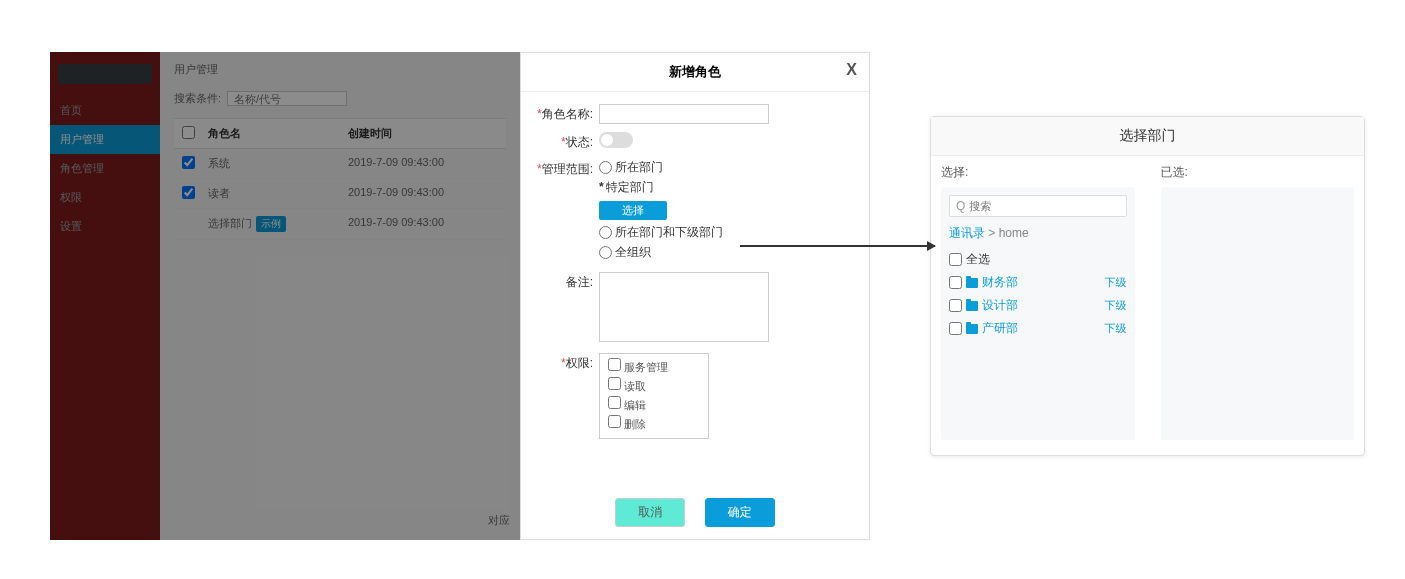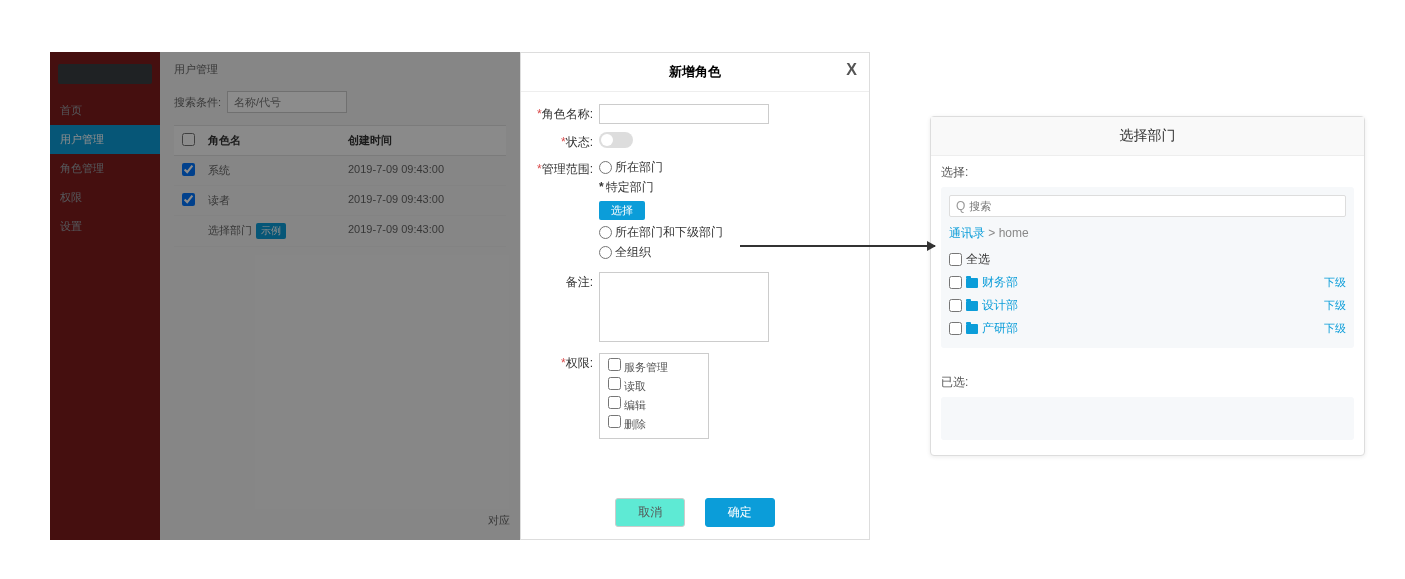--- a/index.html
+++ b/index.html
@@ -11,21 +11,21 @@
   
   .admin { position: absolute; left: 0; top: 0; width: 470px; height: 488px; background: #f5f5f5; display: flex; }
   .sidebar { width: 110px; background: #7f1d1d; color: #888; padding-top: 6px; }
   .logo { margin: 6px 8px 12px 8px; height: 20px; background: #3a3e42; border-radius: 2px; }
   .side-item { padding: 7px 10px; font-size: 11px; color: #9aa0a6; cursor: pointer; }
   .side-item.active { background: #0b9dd9; color: #fff; }
   
   .main { flex: 1; background: #f5f5f5; padding: 10px 14px; position: relative; }
   .page-title { font-size: 11px; color: #666; margin-bottom: 14px; }
   .filter-row { margin-bottom: 12px; font-size: 11px; color: #666; display: flex; align-items: center; }
-  .filter-row input { border: 1px solid #ccc; height: 22px; width: 120px; margin-left: 6px; padding: 0 6px; font-size: 11px; }
+  .filter-row input { border: 1px solid #ccc; height: 15px; width: 120px; margin-left: 6px; padding: 0 6px; font-size: 11px; }
   
   .table { width: 100%; border-top: 1px solid #e0e0e0; }
   .th-row { display: flex; background: #fbfbfb; border-bottom: 1px solid #e0e0e0; }
   .th { padding: 7px 8px; font-size: 11px; font-weight: bold; color: #333; }
   .col-check { width: 26px; }
   .col-name { width: 140px; }
   .col-time { flex: 1; }
   .tr { display: flex; border-bottom: 1px solid #eee; color: #666; font-size: 11px; }
   .td { padding: 7px 8px; }
   .badge { display: inline-block; background: #0b9dd9; color: #fff; padding: 1px 5px; border-radius: 2px; font-size: 10px; margin-left: 4px; }
@@ -40,39 +40,39 @@
   .form-row { display: flex; margin-bottom: 8px; align-items: flex-start; font-size: 12px; }
   .form-label { width: 62px; text-align: right; color: #333; padding-right: 6px; padding-top: 2px; }
   .req { color: #d94c4c; }
   .form-ctrl { flex: 1; }
   .form-ctrl input[type=text] { width: 170px; height: 20px; border: 1px solid #ccc; padding: 0 4px; }
   .toggle { display: inline-block; width: 34px; height: 16px; background: #ddd; border-radius: 8px; position: relative; }
   .toggle::after { content: ""; position: absolute; left: 2px; top: 2px; width: 12px; height: 12px; background: #fff; border-radius: 50%; }
   .radio-line { display: block; margin-bottom: 3px; color: #333; }
   .radio-line input { margin-right: 3px; vertical-align: middle; }
   .sub-asterisk { font-weight: bold; margin-right: 2px; }
-  .select-btn { display: inline-block; background: #0b9dd9; color: #fff; padding: 2px 12px; border-radius: 2px; cursor: pointer; font-size: 11px; margin: 2px 0 4px 0; }
+  .select-btn { display: inline-block; background: #0b9dd9; color: #fff; padding: 2px 23px; border-radius: 2px; cursor: pointer; font-size: 11px; margin: 2px 0 4px 0; }
   .perm-box { border: 1px solid #ccc; padding: 4px 8px; width: 110px; font-size: 11px; }
   .perm-box label { display: block; color: #555; margin-bottom: 2px; }
   .perm-box input { margin-right: 3px; }
   .remark { width: 170px; height: 70px; border: 1px solid #ccc; resize: none; padding: 4px; font-size: 11px; }
   
   .modal-foot { position: absolute; bottom: 12px; left: 0; right: 0; text-align: center; }
   .btn { display: inline-block; padding: 5px 22px; border-radius: 3px; font-size: 12px; cursor: pointer; margin: 0 8px; }
   .btn-default { background: #5eead4; border: 1px solid #ccc; color: #555; }
   .btn-primary { background: #0b9dd9; border: 1px solid #0b9dd9; color: #fff; }
   
   
   .arrow { position: absolute; left: 740px; top: 245px; width: 195px; height: 2px; background: #333; z-index: 20; }
   .arrow::after { content: ""; position: absolute; right: -1px; top: -4px; border-left: 9px solid #333; border-top: 5px solid transparent; border-bottom: 5px solid transparent; }
   
   
   .dept-panel { position: absolute; left: 930px; top: 116px; width: 435px; height: 340px; background: #fff; border: 1px solid #ddd; border-radius: 4px; box-shadow: 0 1px 4px rgba(0,0,0,0.08); }
   .dept-head { text-align: center; padding: 10px 0; font-size: 14px; color: #333; border-bottom: 1px solid #eee; background: #f9f9f9; }
-  .dept-body { display: flex; padding: 8px 10px 12px 10px; gap: 26px; height: calc(100% - 42px); flex-direction: column; }
+  .dept-body { display: flex; padding: 8px 10px 12px 10px; gap: 26px; height: calc(100% - 42px); }
   .dept-col { flex: 1; display: flex; flex-direction: column; }
   .col-label { font-size: 12px; color: #555; margin-bottom: 6px; }
   .dept-box { flex: 1; background: #f6f8fa; border-radius: 3px; padding: 8px; font-size: 12px; overflow: auto; }
   .search-box { display: flex; align-items: center; background: #fff; border: 1px solid #ddd; border-radius: 2px; padding: 3px 6px; margin-bottom: 8px; }
   .search-ico { color: #999; margin-right: 4px; font-size: 12px; }
   .search-box input { border: none; outline: none; flex: 1; font-size: 11px; }
   .crumb { color: #888; margin-bottom: 6px; font-size: 12px; }
   .crumb .root { color: #0b9dd9; }
   .tree-line { display: flex; align-items: center; justify-content: space-between; padding: 3px 0; }
   .tree-left { display: flex; align-items: center; }

